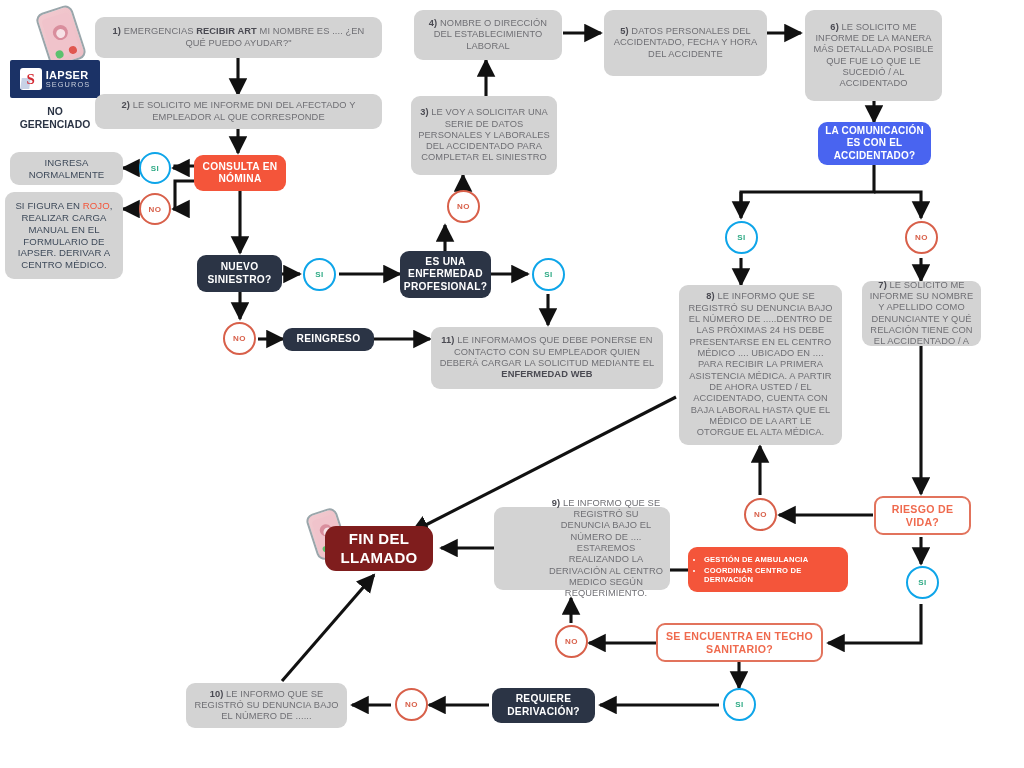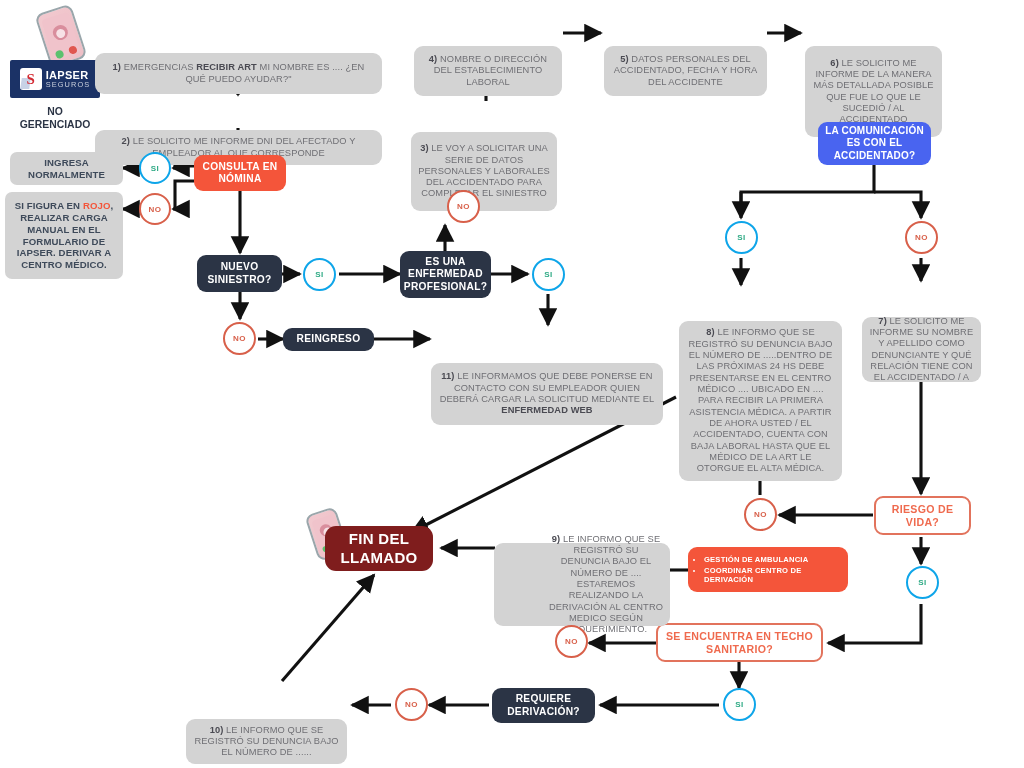--- a/index.html
+++ b/index.html
@@ -36,31 +36,29 @@
     letter-spacing: .1px;
   }
   .node .txt { display: block; width: 100%; padding: 0 6px; }
 
   
   .grey {
     background: #d3d3d3;
     color: #6f6f74;
     font-size: 9.3px;
     font-weight: 400;
-    margin-top: 36px;
   }
   .grey b, .grey strong { color: #4a4a52; font-weight: 700; }
 
   
   .greybold {
     background: #d3d3d3;
     color: #3e4a5a;
     font-size: 9.6px;
-    font-weight: 700;
-    border-radius: 7px;
+    font-weight: 400;
   }
   .greybold .red { color: #f4553a; }
 
   
   .dark {
     background: #2b3445;
     color: #ffffff;
     font-size: 10.2px;
     font-weight: 700;
     letter-spacing: .3px;
@@ -378,21 +376,21 @@
   </div>
 
   <div class="node grey" style="left:411px; top:96px; width:146px; height:79px;">
     <span class="txt"><b>3)</b><span> LE VOY A SOLICITAR UNA SERIE DE DATOS PERSONALES Y LABORALES DEL ACCIDENTADO PARA COMPLETAR EL SINIESTRO</span></span>
   </div>
 
   <div class="node grey" style="left:414px; top:10px; width:148px; height:50px;">
     <span class="txt"><b>4)</b><span> NOMBRE O DIRECCIÓN DEL ESTABLECIMIENTO LABORAL</span></span>
   </div>
 
-  <div class="node grey" style="left:604px; top:10px; width:163px; height:50px;justify-content:flex-end;">
+  <div class="node grey" style="left:604px; top:10px; width:163px; height:66px;justify-content:flex-end;">
     <span class="txt"><b>5)</b><span> DATOS PERSONALES DEL ACCIDENTADO, FECHA Y HORA DEL ACCIDENTE</span></span>
   </div>
 
   <div class="node grey" style="left:805px; top:10px; width:137px; height:91px;">
     <span class="txt"><b>6)</b><span> LE SOLICITO ME INFORME DE LA MANERA MÁS DETALLADA POSIBLE QUE FUE LO QUE LE SUCEDIÓ / AL ACCIDENTADO</span></span>
   </div>
 
   <div class="node blue" style="left:818px; top:122px; width:113px; height:43px;">
     <span class="txt">LA COMUNICACIÓN ES CON EL ACCIDENTADO?</span>
   </div>

